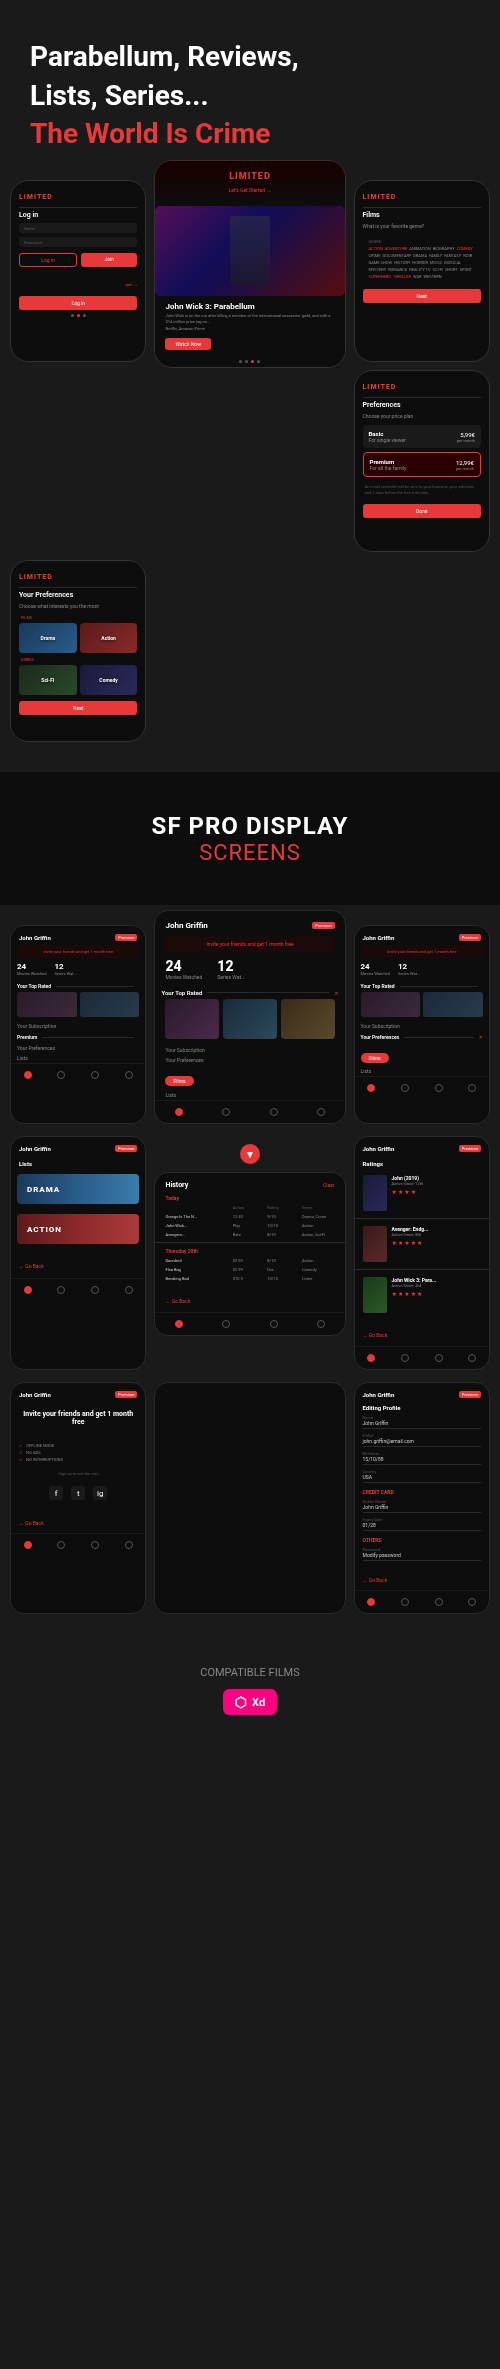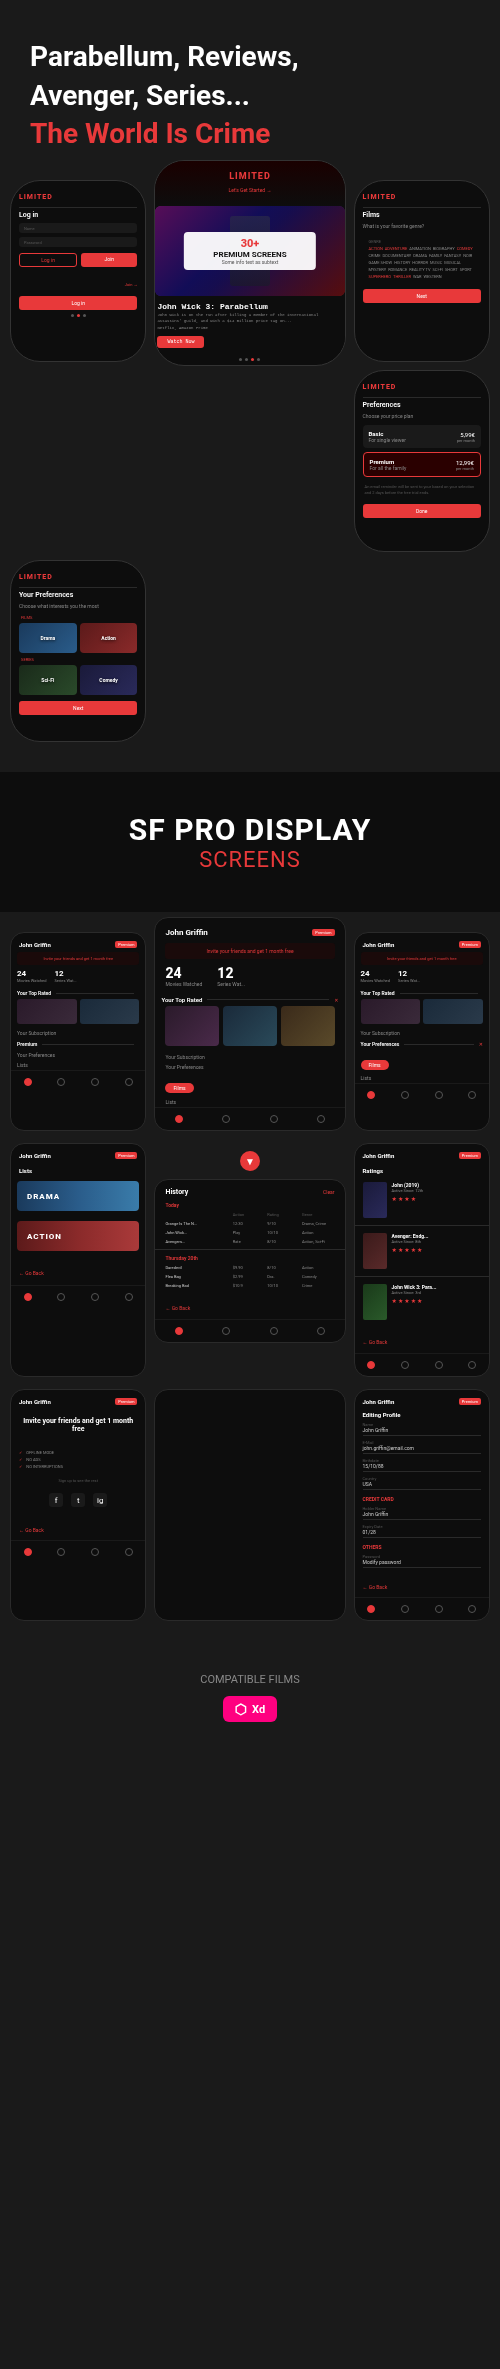--- a/index.html
+++ b/index.html
@@ -37,21 +37,21 @@
 
     .screens-grid {
       display: grid;
       grid-template-columns: 1fr 1.4fr 1fr;
       gap: 8px;
       align-items: start;
     }
 
     .phone-mockup {
       background: #0d0d0d;
-      border-radius: 30px;
+      border-radius: 18px;
       border: 1px solid #333;
       overflow: hidden;
       position: relative;
     }
 
     .phone-mockup.center {
       margin-top: -20px;
       z-index: 2;
     }
 
@@ -182,22 +182,21 @@
       color: #111;
     }
 
     .promo-tagline {
       font-size: 5px;
       color: #555;
     }
 
     .movie-info-area {
       background: #0d0d0d;
-      padding: 6px 2px;
-      font-family: Liberation Mono, monospace;
+      padding: 6px 10px;
     }
 
     .movie-title-text {
       font-size: 8px;
       font-weight: 700;
       color: #fff;
     }
 
     .movie-desc {
       font-size: 4px;
@@ -352,21 +351,21 @@
 
     .fonts-title {
       font-size: 42px;
       font-weight: 900;
       color: #fff;
       letter-spacing: 2px;
       margin-bottom: 10px;
     }
 
     .font-sf {
-      font-size: 30px;
+      font-size: 24px;
       font-weight: 700;
       color: #fff;
       letter-spacing: 1px;
     }
 
     .font-roboto {
       font-size: 22px;
       font-weight: 400;
       color: #e8393a;
       letter-spacing: 1px;
@@ -859,21 +858,21 @@
       margin-top: -15px;
       position: relative;
       z-index: 2;
     }
   </style>
 </head>
 <body>
 
 <div class="hero">
   <p class="hero-title">Parabellum, Reviews,</p>
-  <p class="hero-title">Avenger, Series...</p>
+  <p class="hero-title">Lists, Series...</p>
   <p class="hero-subtitle">The World Is Crime</p>
 </div>
 
 <div class="screens-section">
   <div class="screens-grid">
 
     <div class="phone-mockup">
       <div class="phone-screen">
         <div class="limited-badge">LIMITED</div>
         <div class="divider"></div>
@@ -903,25 +902,20 @@
     <div class="phone-mockup center">
       <div class="promo-top">
         <div class="promo-limited">LIMITED</div>
         <div style="font-size:5px; color:#e8393a; margin-bottom:8px; text-align:center;">Let's Get Started →</div>
       </div>
       <div class="promo-image-area">
 
         <div style="position:absolute; inset:0; background:linear-gradient(135deg, #4a0a4a 0%, #0a0a4a 40%, #4a0a0a 100%); opacity:0.8;"></div>
         <div style="position:absolute; inset:0; display:flex; align-items:center; justify-content:center;">
           <div style="width:40px; height:70px; background:linear-gradient(180deg, #2a2a4a, #1a1a2a); border-radius:3px; opacity:0.7;"></div>
-        </div>
-        <div class="promo-overlay-box">
-          <div class="promo-number">30+</div>
-          <div class="promo-screens">PREMIUM SCREENS</div>
-          <div class="promo-tagline">Some info text as subtext</div>
         </div>
       </div>
       <div class="movie-info-area">
         <div class="movie-title-text">John Wick 3: Parabellum</div>
         <div class="movie-desc">John Wick is on the run after killing a member of the international assassins' guild, and with a $14 million price tag on...</div>
         <div class="movie-platforms">Netflix, Amazon Prime</div>
         <div class="movie-watch-btn">Watch Now</div>
       </div>
       <div class="nav-dots">
         <div class="dot"></div>

